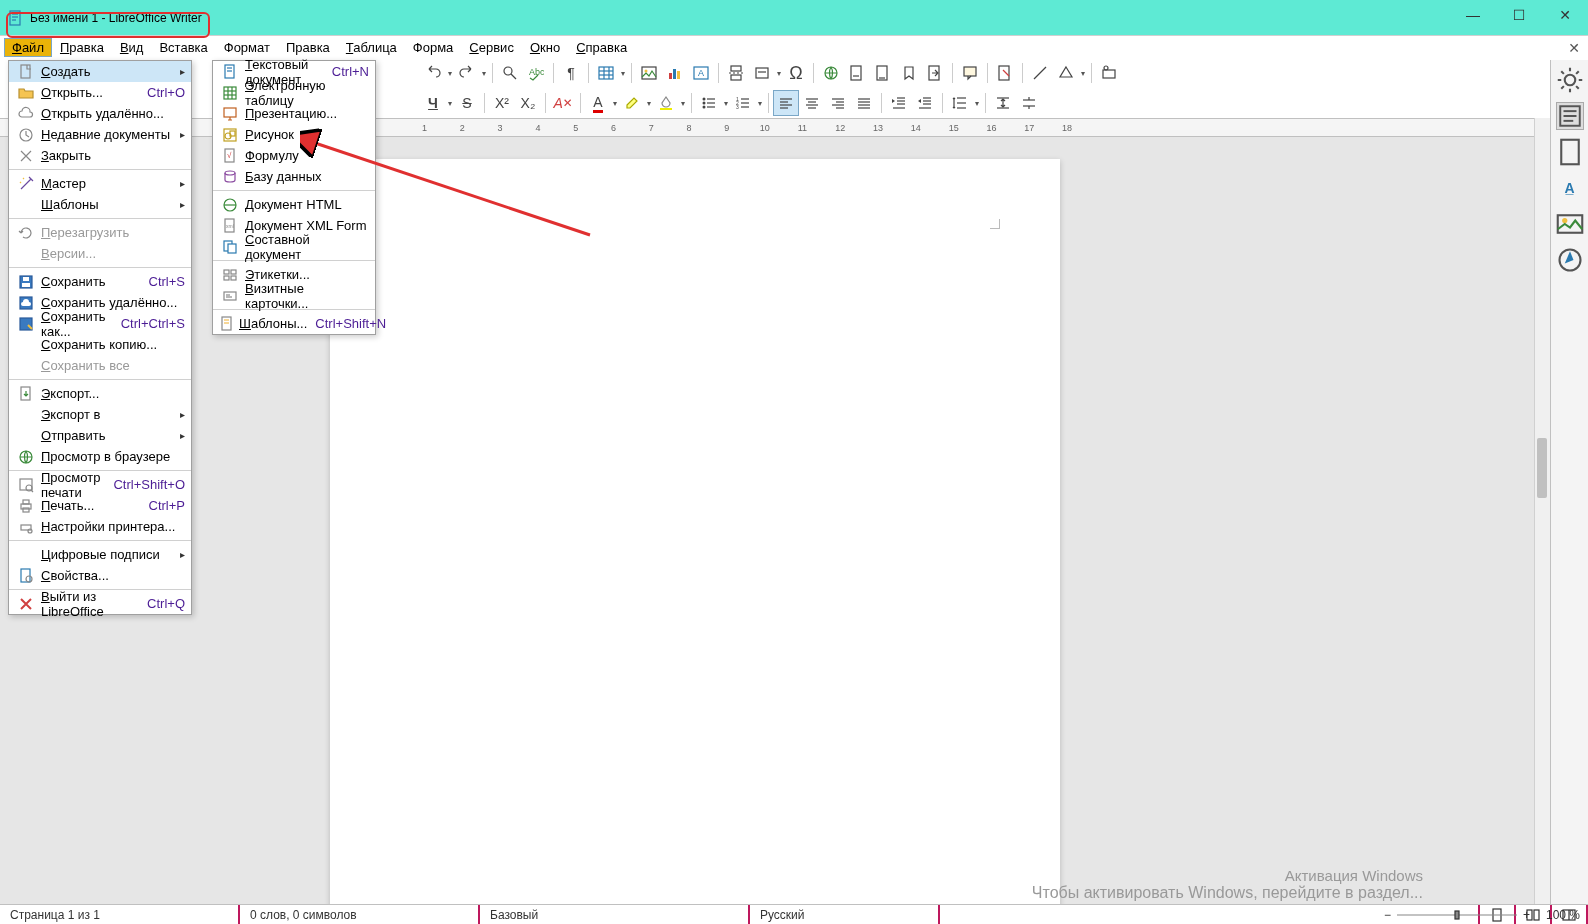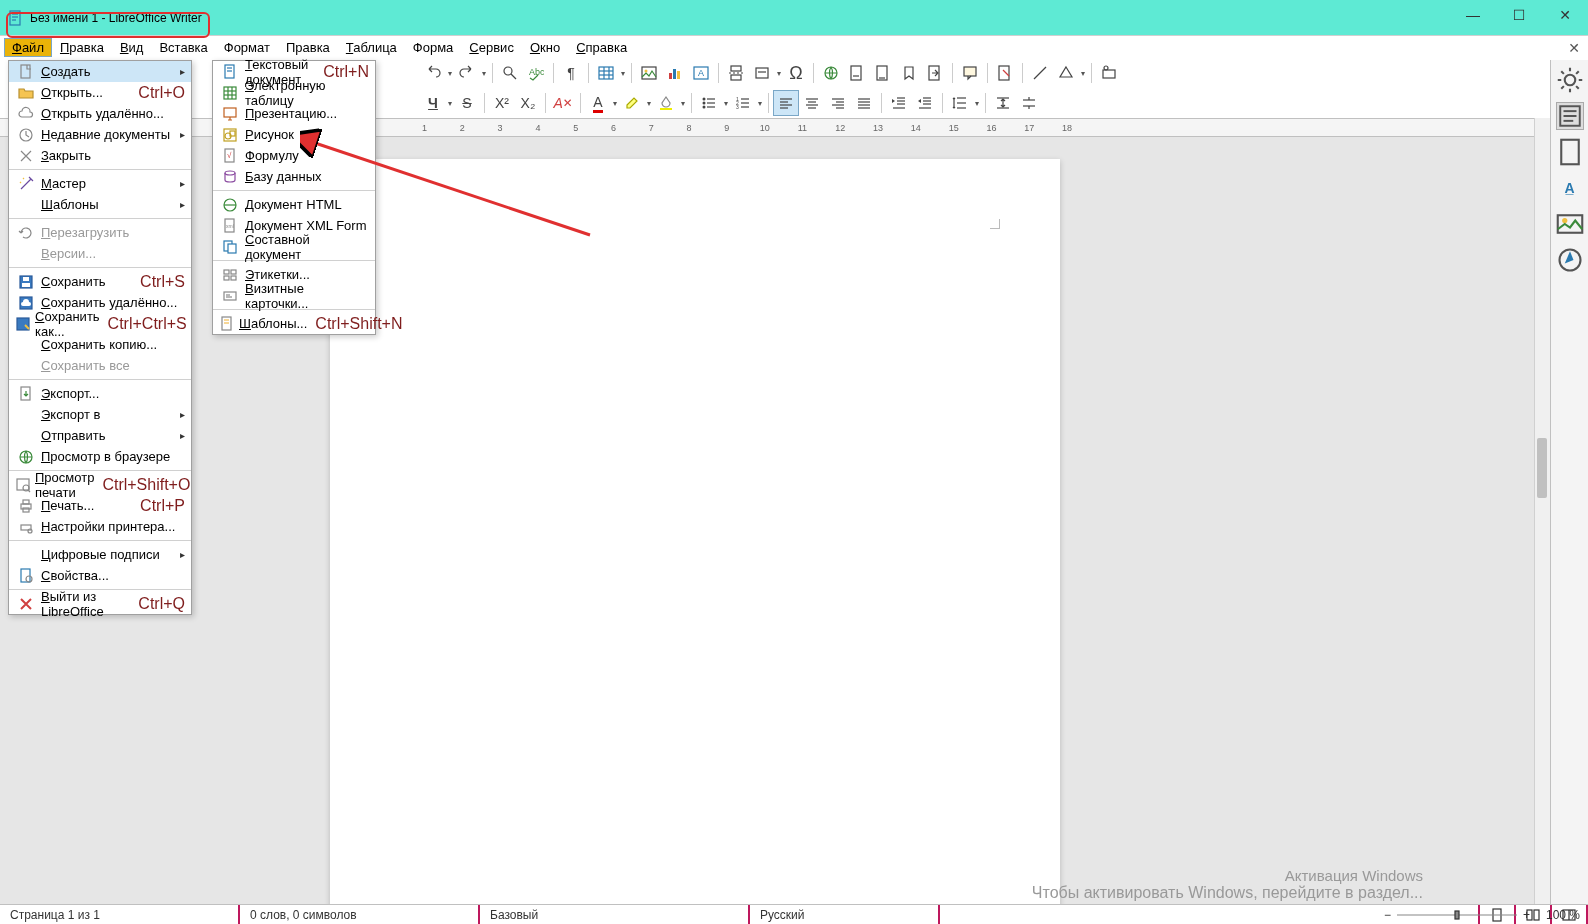--- a/index.html
+++ b/index.html
@@ -38,21 +38,21 @@
 
 .dropdown{position:absolute;background:#fff;border:1px solid #a0a0a0;box-shadow:2px 2px 6px rgba(0,0,0,.2);font-size:13px;z-index:100}
 .dd-file{left:8px;top:60px;width:184px}
 .dd-new{left:212px;top:60px;width:164px}
 .dd-row{display:flex;align-items:center;height:21px;padding:0 6px;position:relative}
 .dd-row.highlight{background:#cde6f7}
 .dd-row.disabled{color:#999}
 .dd-ico{width:22px;display:flex;align-items:center;justify-content:center}
 .dd-ico svg{width:16px;height:16px}
 .dd-label{flex:1;padding-left:4px}
-.dd-shortcut{color:#7f1d1d;font-size:16px;padding-left:8px}
+.dd-shortcut{color:#4c1d95;font-size:13px;padding-left:8px}
 .dd-arrow{font-size:10px;color:#333;padding-left:6px}
 .dd-sep{height:1px;background:#d0d0d0;margin:3px 0}
 .mnemonic{text-decoration:underline}
 
 svg{fill:none;stroke:currentColor;stroke-width:1.2}
 .annot-arrow{position:absolute;left:300px;top:120px;pointer-events:none;z-index:200}
 </style>
 </head>
 <body>
 

